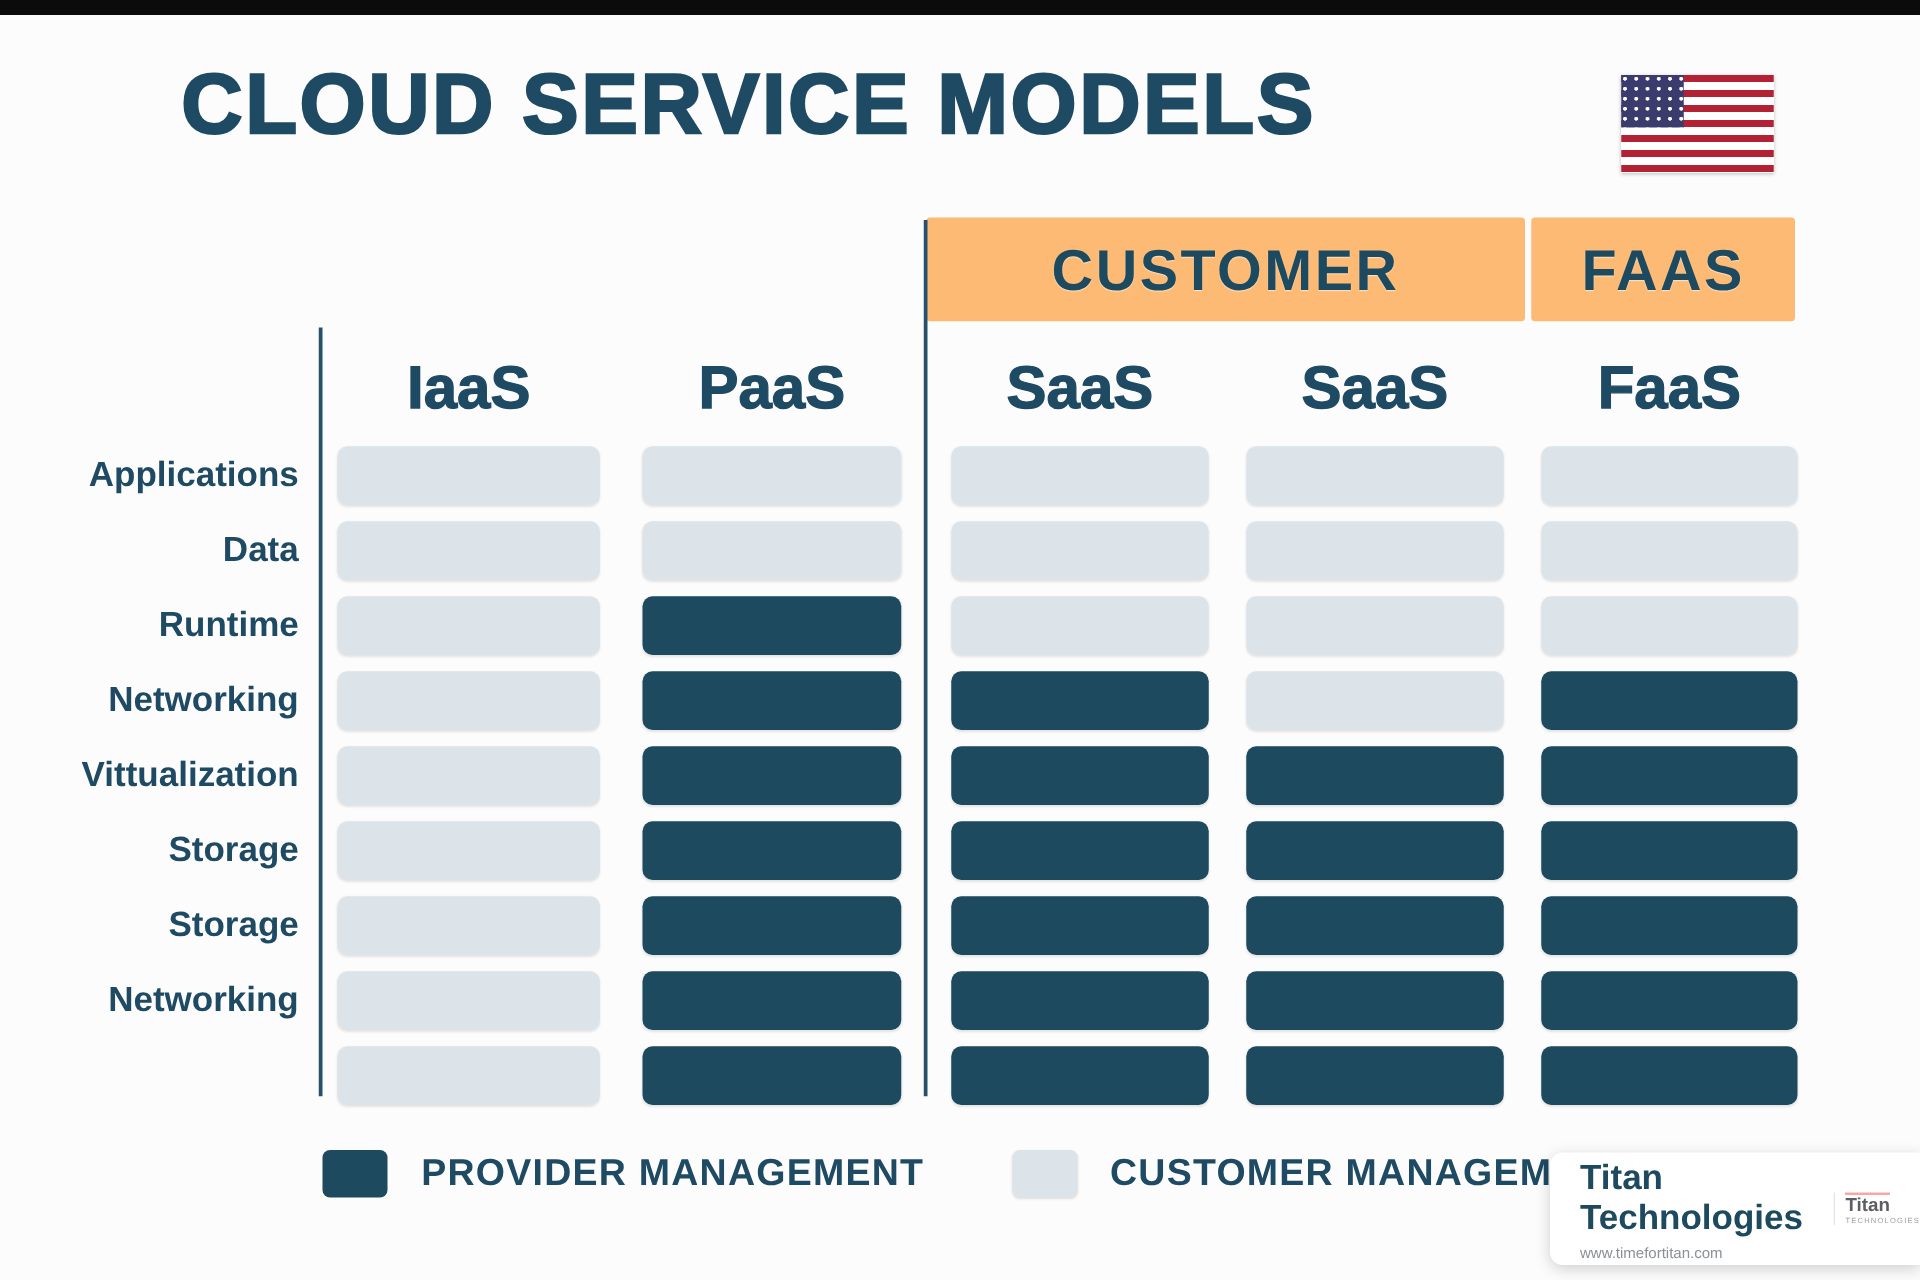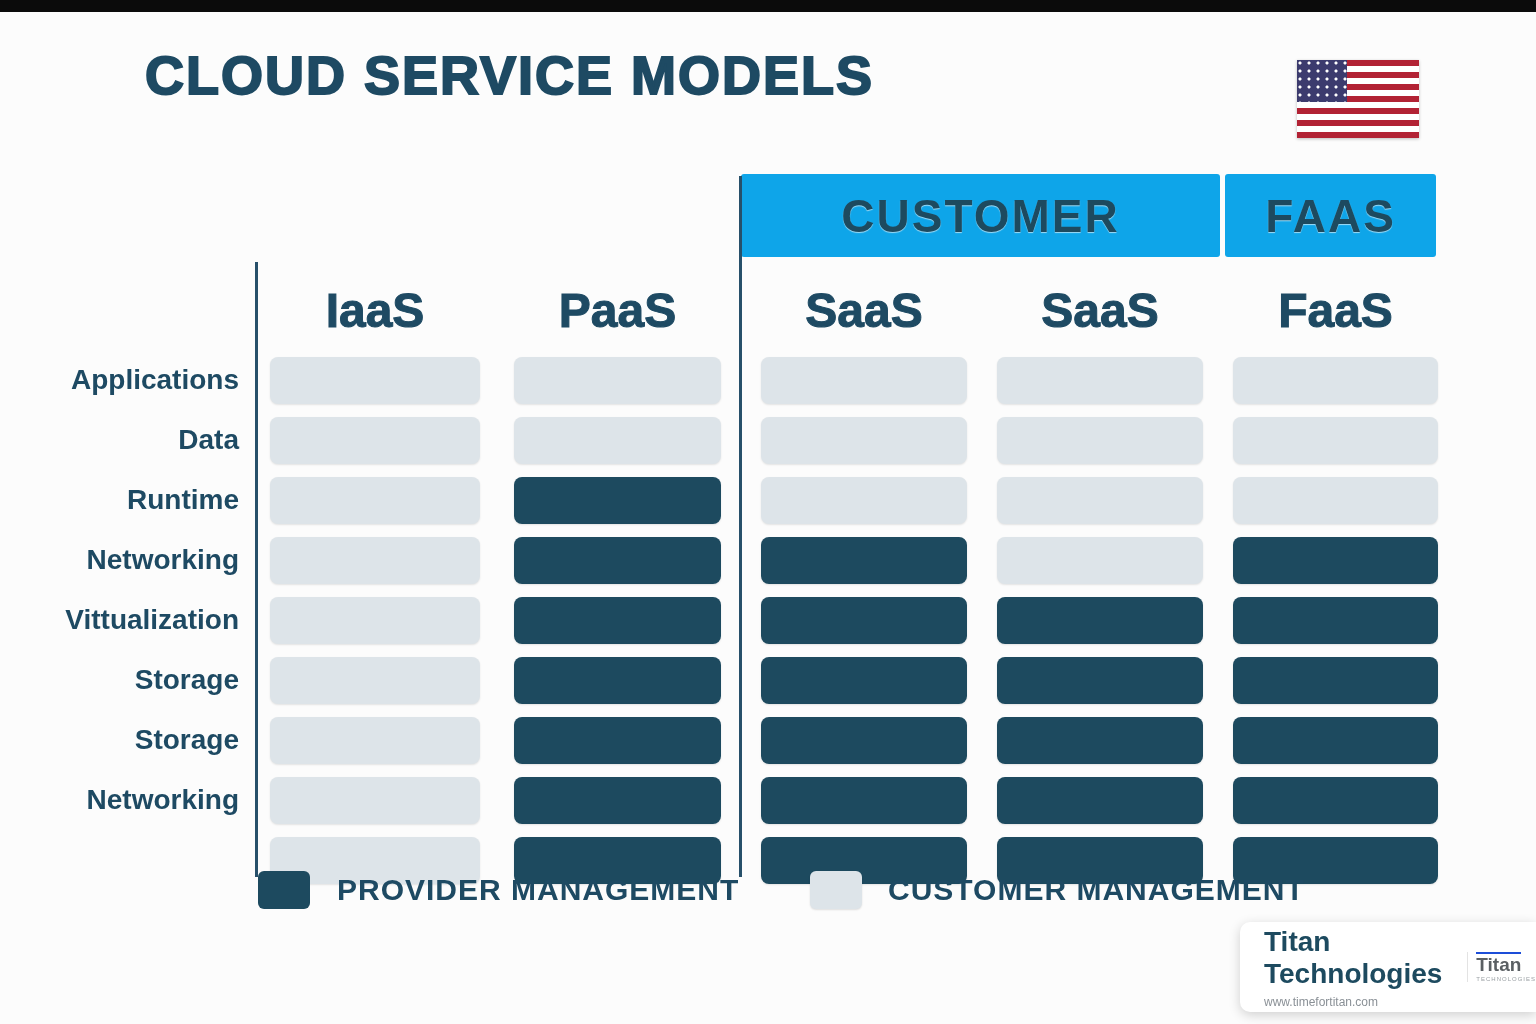--- a/index.html
+++ b/index.html
@@ -18,21 +18,21 @@
     position:relative;width:1536px;height:1024px;
     background:#fcfcfc;
   }
   .topbar{
     position:absolute;top:0;left:0;width:1536px;height:12px;
     background:#0b0b0b;
   }
   
   .title{
     position:absolute;left:145px;top:44px;margin:0;
-    font-size:54px;font-weight:700;letter-spacing:2px;
+    font-size:68px;font-weight:700;letter-spacing:2px;
     color:var(--titleCol);
     -webkit-text-stroke:2px var(--titleCol);
     white-space:nowrap;
   }
   .flag{
     position:absolute;left:1297px;top:60px;width:122px;height:78px;
     background:repeating-linear-gradient(to bottom,#b22234 0 6px,#ffffff 6px 12px);
     box-shadow:0 1px 3px rgba(0,0,0,.25);
   }
   .flag .canton{
@@ -42,21 +42,21 @@
     background-size:9px 8px;
   }
   
   .hgroup{
     position:absolute;top:174px;height:83px;
     display:flex;align-items:center;justify-content:center;
     font-size:46px;font-weight:700;letter-spacing:2px;
     border-radius:3px;
   }
   .hgroup.dark{background:var(--dark);color:#eef3f6;text-shadow:0 1px 2px rgba(0,0,0,.35);}
-  .hgroup.light{background:#0ea5e9;color:var(--dark);text-shadow:0 1px 1px rgba(255,255,255,.6);}
+  .hgroup.light{background:#fdba74;color:var(--dark);text-shadow:0 1px 1px rgba(255,255,255,.6);}
   .hg-provider{left:257px;width:479px;}
   .hg-customer{left:741px;width:479px;}
   .hg-faas{left:1225px;width:211px;}
   
   .col-headers{position:absolute;top:278px;left:0;width:1284px;height:64px;padding-left:40px;}
   .colhead{
     position:absolute;top:0;height:64px;
     display:flex;align-items:center;justify-content:center;
     font-size:48px;font-weight:700;color:var(--titleCol);
     -webkit-text-stroke:1px var(--titleCol);
@@ -81,21 +81,21 @@
     width:100%;height:47px;border-radius:8px;
     box-shadow:0 1px 2px rgba(0,0,0,.10);
   }
   .cell.customer{background:var(--light);}
   .cell.provider{background:var(--dark);}
   
   .divider{position:absolute;width:3px;background:#27506a;}
   .divider-left{left:255px;top:262px;height:615px;}
   .divider-mid{left:739px;top:176px;height:701px;}
   
-  .legend{position:absolute;left:0;top:869px;width:1536px;height:44px;}
+  .legend{position:absolute;left:0;top:918px;width:1536px;height:44px;}
   .swatch{position:absolute;top:2px;width:52px;height:38px;border-radius:6px;}
   .swatch.dark{left:258px;background:var(--dark);}
   .swatch.light{left:810px;background:var(--light);box-shadow:0 1px 2px rgba(0,0,0,.12);}
   .legend-label{
     position:absolute;top:4px;font-size:30px;font-weight:700;
     color:var(--titleCol);letter-spacing:1px;white-space:nowrap;
   }
   .legend-label.provider{left:337px;}
   .legend-label.customer{left:888px;}
   
@@ -104,21 +104,21 @@
     background:#ffffff;border-radius:10px 0 0 10px;
     box-shadow:0 3px 12px rgba(0,0,0,.18);
     display:flex;align-items:center;
   }
   .footer-text{padding-left:24px;}
   .footer-company{font-size:28px;font-weight:700;color:var(--dark);}
   .footer-site{font-size:12px;color:#8a9096;margin-top:5px;}
   .logo{
     margin-left:14px;text-align:left;border-left:1px solid #e3e3e3;padding-left:8px;
   }
-  .logo-title{font-size:19px;font-weight:700;color:#5a5f63;border-top:2px solid #1d4ed8;display:inline-block;}
+  .logo-title{font-size:15px;font-weight:700;color:#5a5f63;border-top:2px solid #fca5a5;display:inline-block;}
   .logo-sub{font-size:6px;letter-spacing:1px;color:#9aa0a4;}
 </style>
 </head>
 <body>
 
 <div class="canvas">
 
   <div class="topbar"></div>
 
   <h1 class="title">CLOUD SERVICE MODELS</h1>

